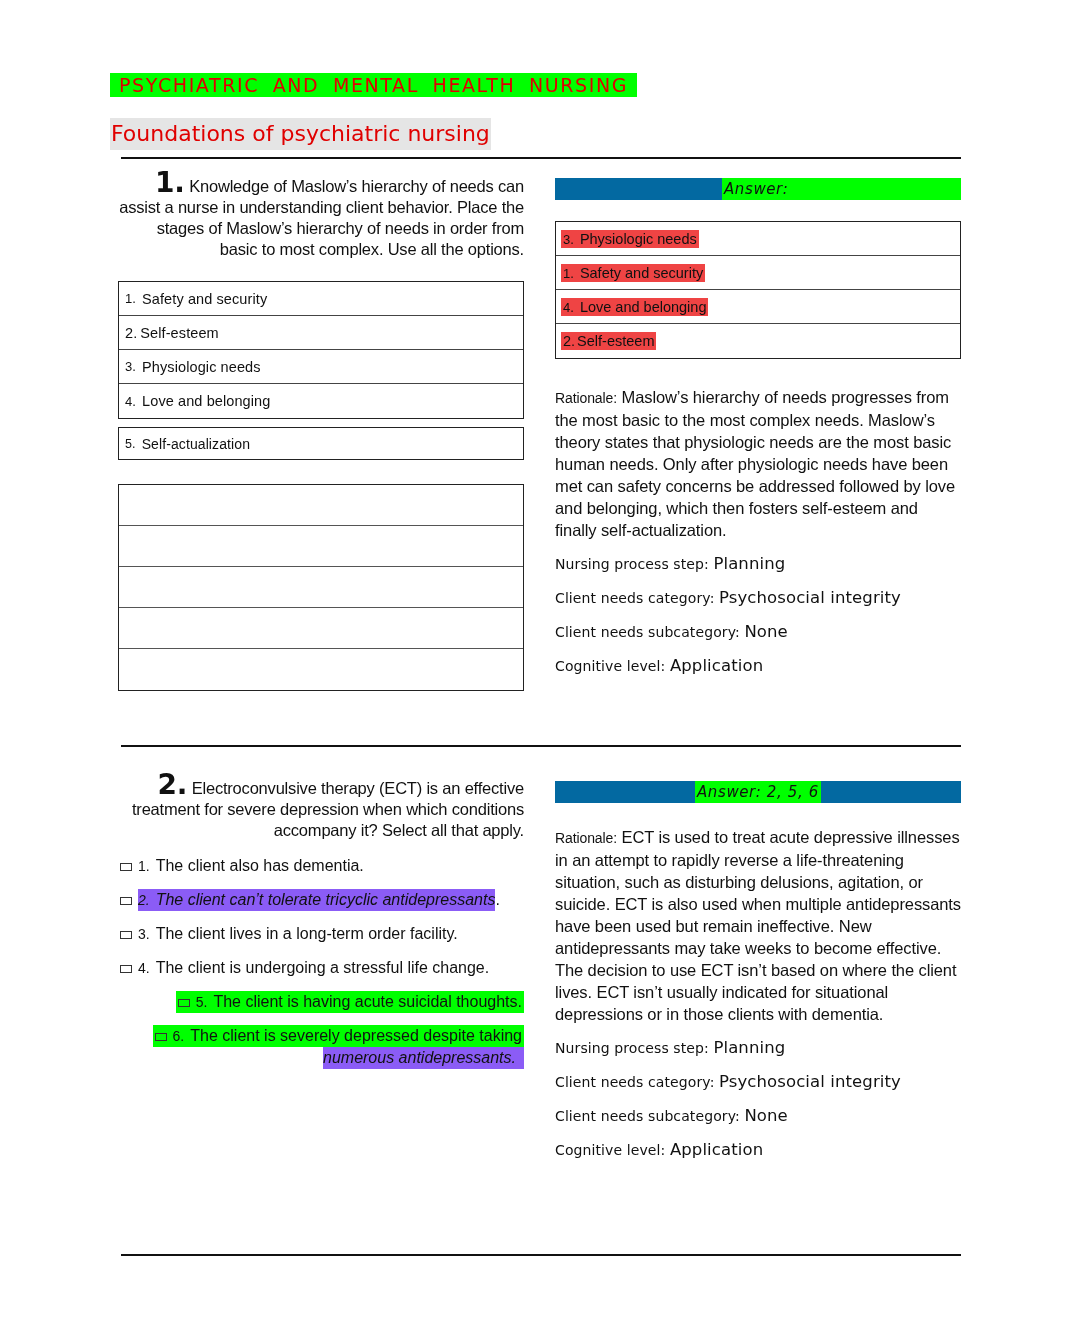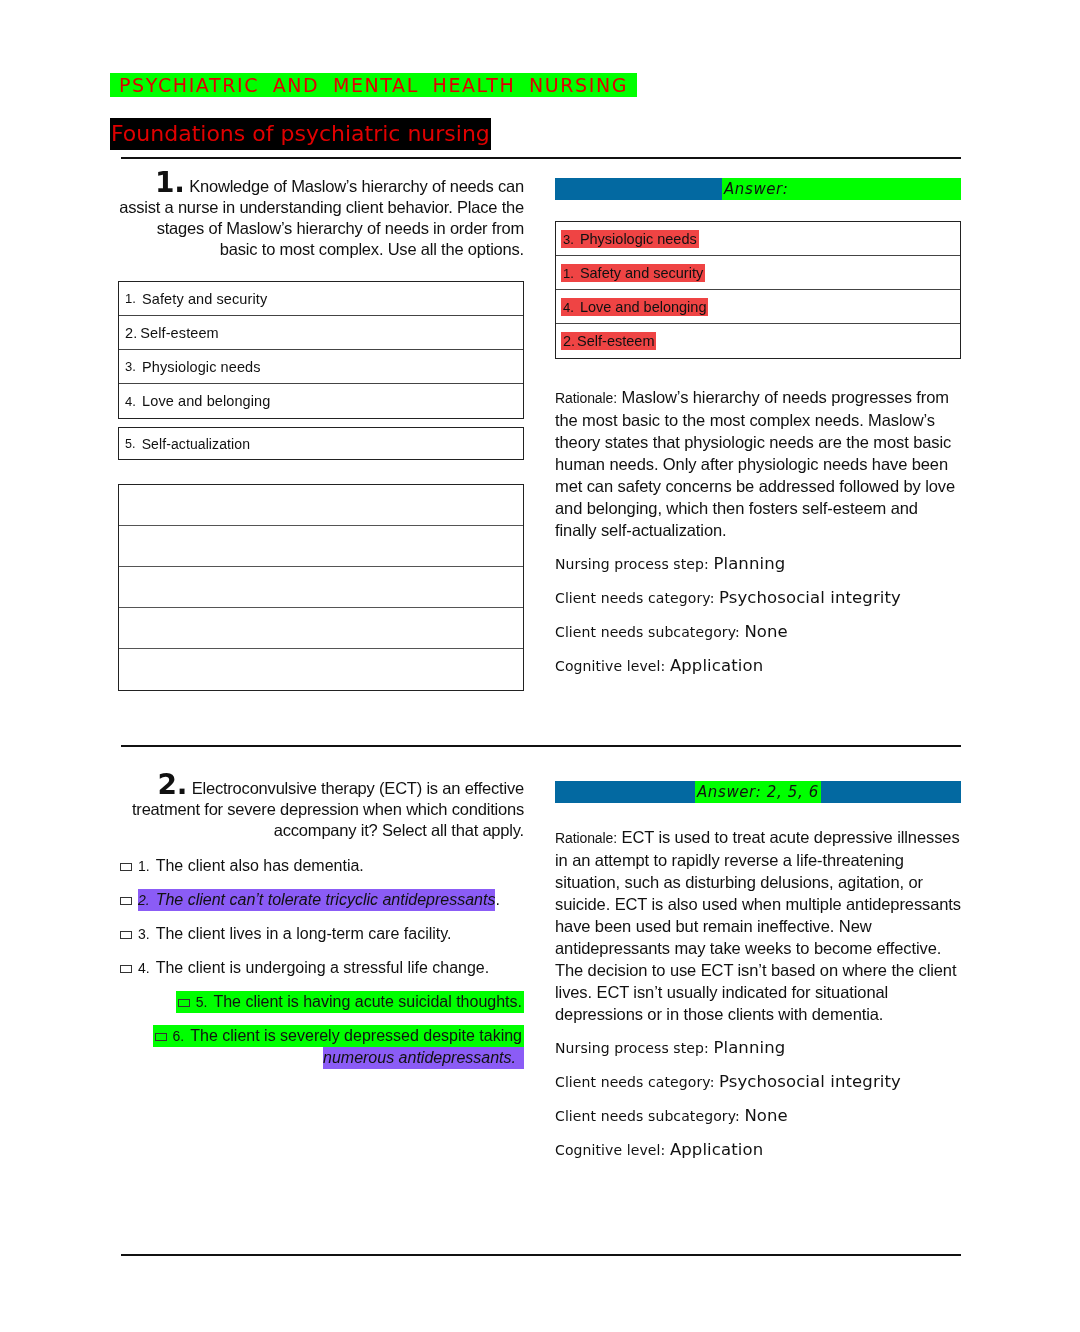--- a/index.html
+++ b/index.html
@@ -10,21 +10,21 @@
 
   .chapter-title {
     position: absolute; left: 110px; top: 73px; height: 24px;
     font-family: "DejaVu Sans", sans-serif; font-size: 19px; letter-spacing: 1.6px;
     color: #e00000; background: #00ff00; line-height: 24px; padding: 0 9px;
     word-spacing: 6px; white-space: nowrap;
   }
   .section-title {
     position: absolute; left: 110px; top: 118px; height: 32px;
     font-family: "DejaVu Sans", sans-serif; font-size: 22px;
-    color: #e00000; background: #000000; line-height: 32px; padding: 0 1px;
+    color: #e00000; background: #e5e5e5; line-height: 32px; padding: 0 1px;
     white-space: nowrap;
   }
   .rule { position: absolute; left: 121px; width: 840px; height: 2px; background: #111; }
 
   .col-left { position: absolute; left: 118px; width: 406px; text-align: right; }
   .col-right { position: absolute; left: 555px; width: 406px; }
 
   .question {
     font-family: "Liberation Sans", sans-serif; font-size: 16.5px; line-height: 21px;
     letter-spacing: -0.2px;
@@ -174,21 +174,21 @@
       <span>The client also has dementia.</span>
     </div>
     <div class="check-item" style="height:34px;">
       <span class="checkbox"></span>
       <span class="hl"><span class="num">2.</span><span>The client can’t tolerate tricyclic antidepressants</span></span>
         <span>.</span>
     </div>
     <div class="check-item" style="height:34px;">
       <span class="checkbox"></span>
       <span class="num">3.</span>
-      <span>The client lives in a long-term care facility.</span>
+      <span>The client lives in a long-term order facility.</span>
     </div>
     <div class="check-item" style="height:34px;">
       <span class="checkbox"></span>
       <span class="num">4.</span>
       <span>The client is undergoing a stressful life change.</span>
     </div>
     <div style="height:34px;">
       <div class="check-item full-hl" style="display:inline-flex;padding-right:2px;">
         <span class="checkbox"></span>
         <span class="num">5.</span>

